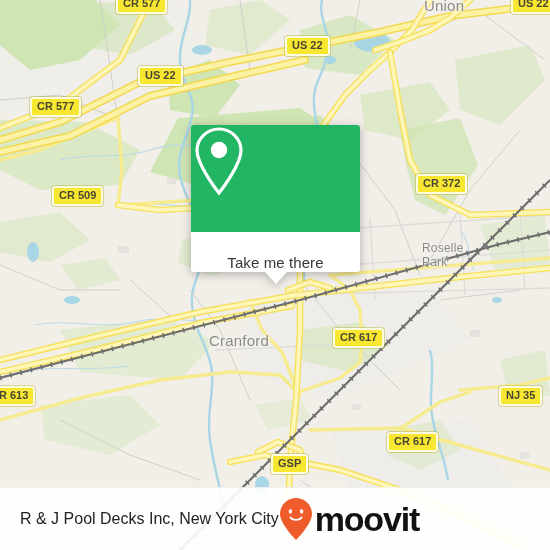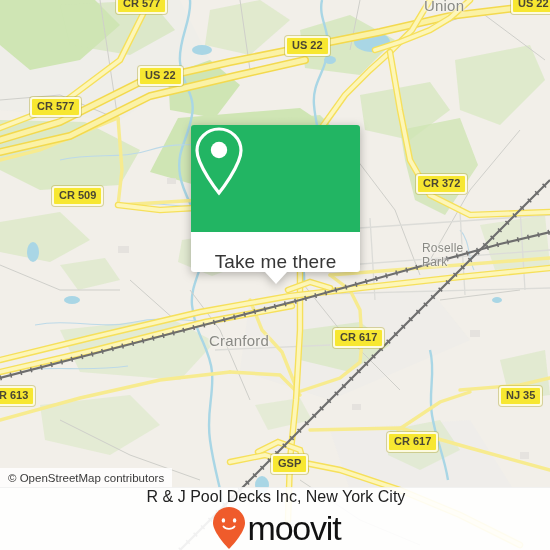--- a/index.html
+++ b/index.html
@@ -37,21 +37,21 @@
     filter:drop-shadow(0 2px 5px rgba(0,0,0,.28));
   }
   #popup-head{
     height:107px;background:#22b563;border-radius:3px 3px 0 0;
     display:flex;align-items:center;justify-content:center;
   }
   #popup-body{
     background:#ffffff;border-radius:0 0 3px 3px;height:40px;
     display:flex;align-items:center;justify-content:center;
   }
-  #popup-label{font-size:19px;color:#363636;letter-spacing:.1px;margin-top:20px;}
+  #popup-label{font-size:15px;color:#363636;letter-spacing:.1px;margin-top:20px;}
   #popup-tail{
     position:absolute;left:50%;margin-left:-11px;top:147px;
     width:0;height:0;border-left:11px solid transparent;border-right:11px solid transparent;
     border-top:12px solid #ffffff;
   }
 
   
   #attrib{
     position:absolute;left:0;top:468px;
     background:rgba(255,255,255,.82);
@@ -59,25 +59,24 @@
     white-space:nowrap;
   }
 
   
   #bottombar{
     position:absolute;left:0;top:487px;width:550px;height:63px;
     background:rgba(255,255,255,.90);
     display:flex;align-items:center;
     box-sizing:border-box;padding:0 18px 0 20px;
     border-top:1px solid rgba(0,0,0,.05);
-    flex-direction:column;
   }
   #poi-title{font-size:16px;color:#222;white-space:nowrap;}
   #moovit{display:flex;align-items:center;gap:2px;}
-  #moovit-word{font-size:34px;color:#121212;letter-spacing:-1.2px;line-height:34px;font-weight:400;}
+  #moovit-word{font-size:34px;color:#121212;letter-spacing:-1.2px;line-height:34px;font-weight:700;}
 </style>
 </head>
 <body>
 
 <div id="root">
 
   <div id="map">
     <svg width="550" height="550" viewBox="0 0 550 550">
       <defs>
         <style>
@@ -268,21 +267,20 @@
           <path d="M28 4 C15.8 4 6 13.6 6 25.6 C6 40.5 28 68 28 68 C28 68 50 40.5 50 25.6 C50 13.6 40.2 4 28 4 Z" fill="none" stroke="#ffffff" stroke-width="3.2"></path>
           <circle cx="28" cy="25" r="8.2" fill="#ffffff"></circle>
         </svg>
       </div>
       <div id="popup-body">
         <span id="popup-label">Take me there</span>
       </div>
       <div id="popup-tail"></div>
     </div>
 
-    <div id="attrib">© OpenStreetMap contributors</div>
   </div>
 
   <div id="bottombar">
     <div id="poi-title">R &amp; J Pool Decks Inc, New York City</div>
     <div id="moovit">
       <svg width="34" height="44" viewBox="0 0 34 44">
         <path d="M17 1 C8.2 1 1 8.2 1 17 C1 27 17 43 17 43 C17 43 33 27 33 17 C33 8.2 25.8 1 17 1 Z" fill="#ef5b2b"></path>
         <ellipse cx="11.4" cy="14.4" rx="1.7" ry="2.2" fill="#ffffff"></ellipse>
         <ellipse cx="22.6" cy="14.4" rx="1.7" ry="2.2" fill="#ffffff"></ellipse>
         <path d="M11.5 20.5 C13.8 23.6 20.2 23.6 22.5 20.5" fill="none" stroke="#ffffff" stroke-width="1.9" stroke-linecap="round"></path>

